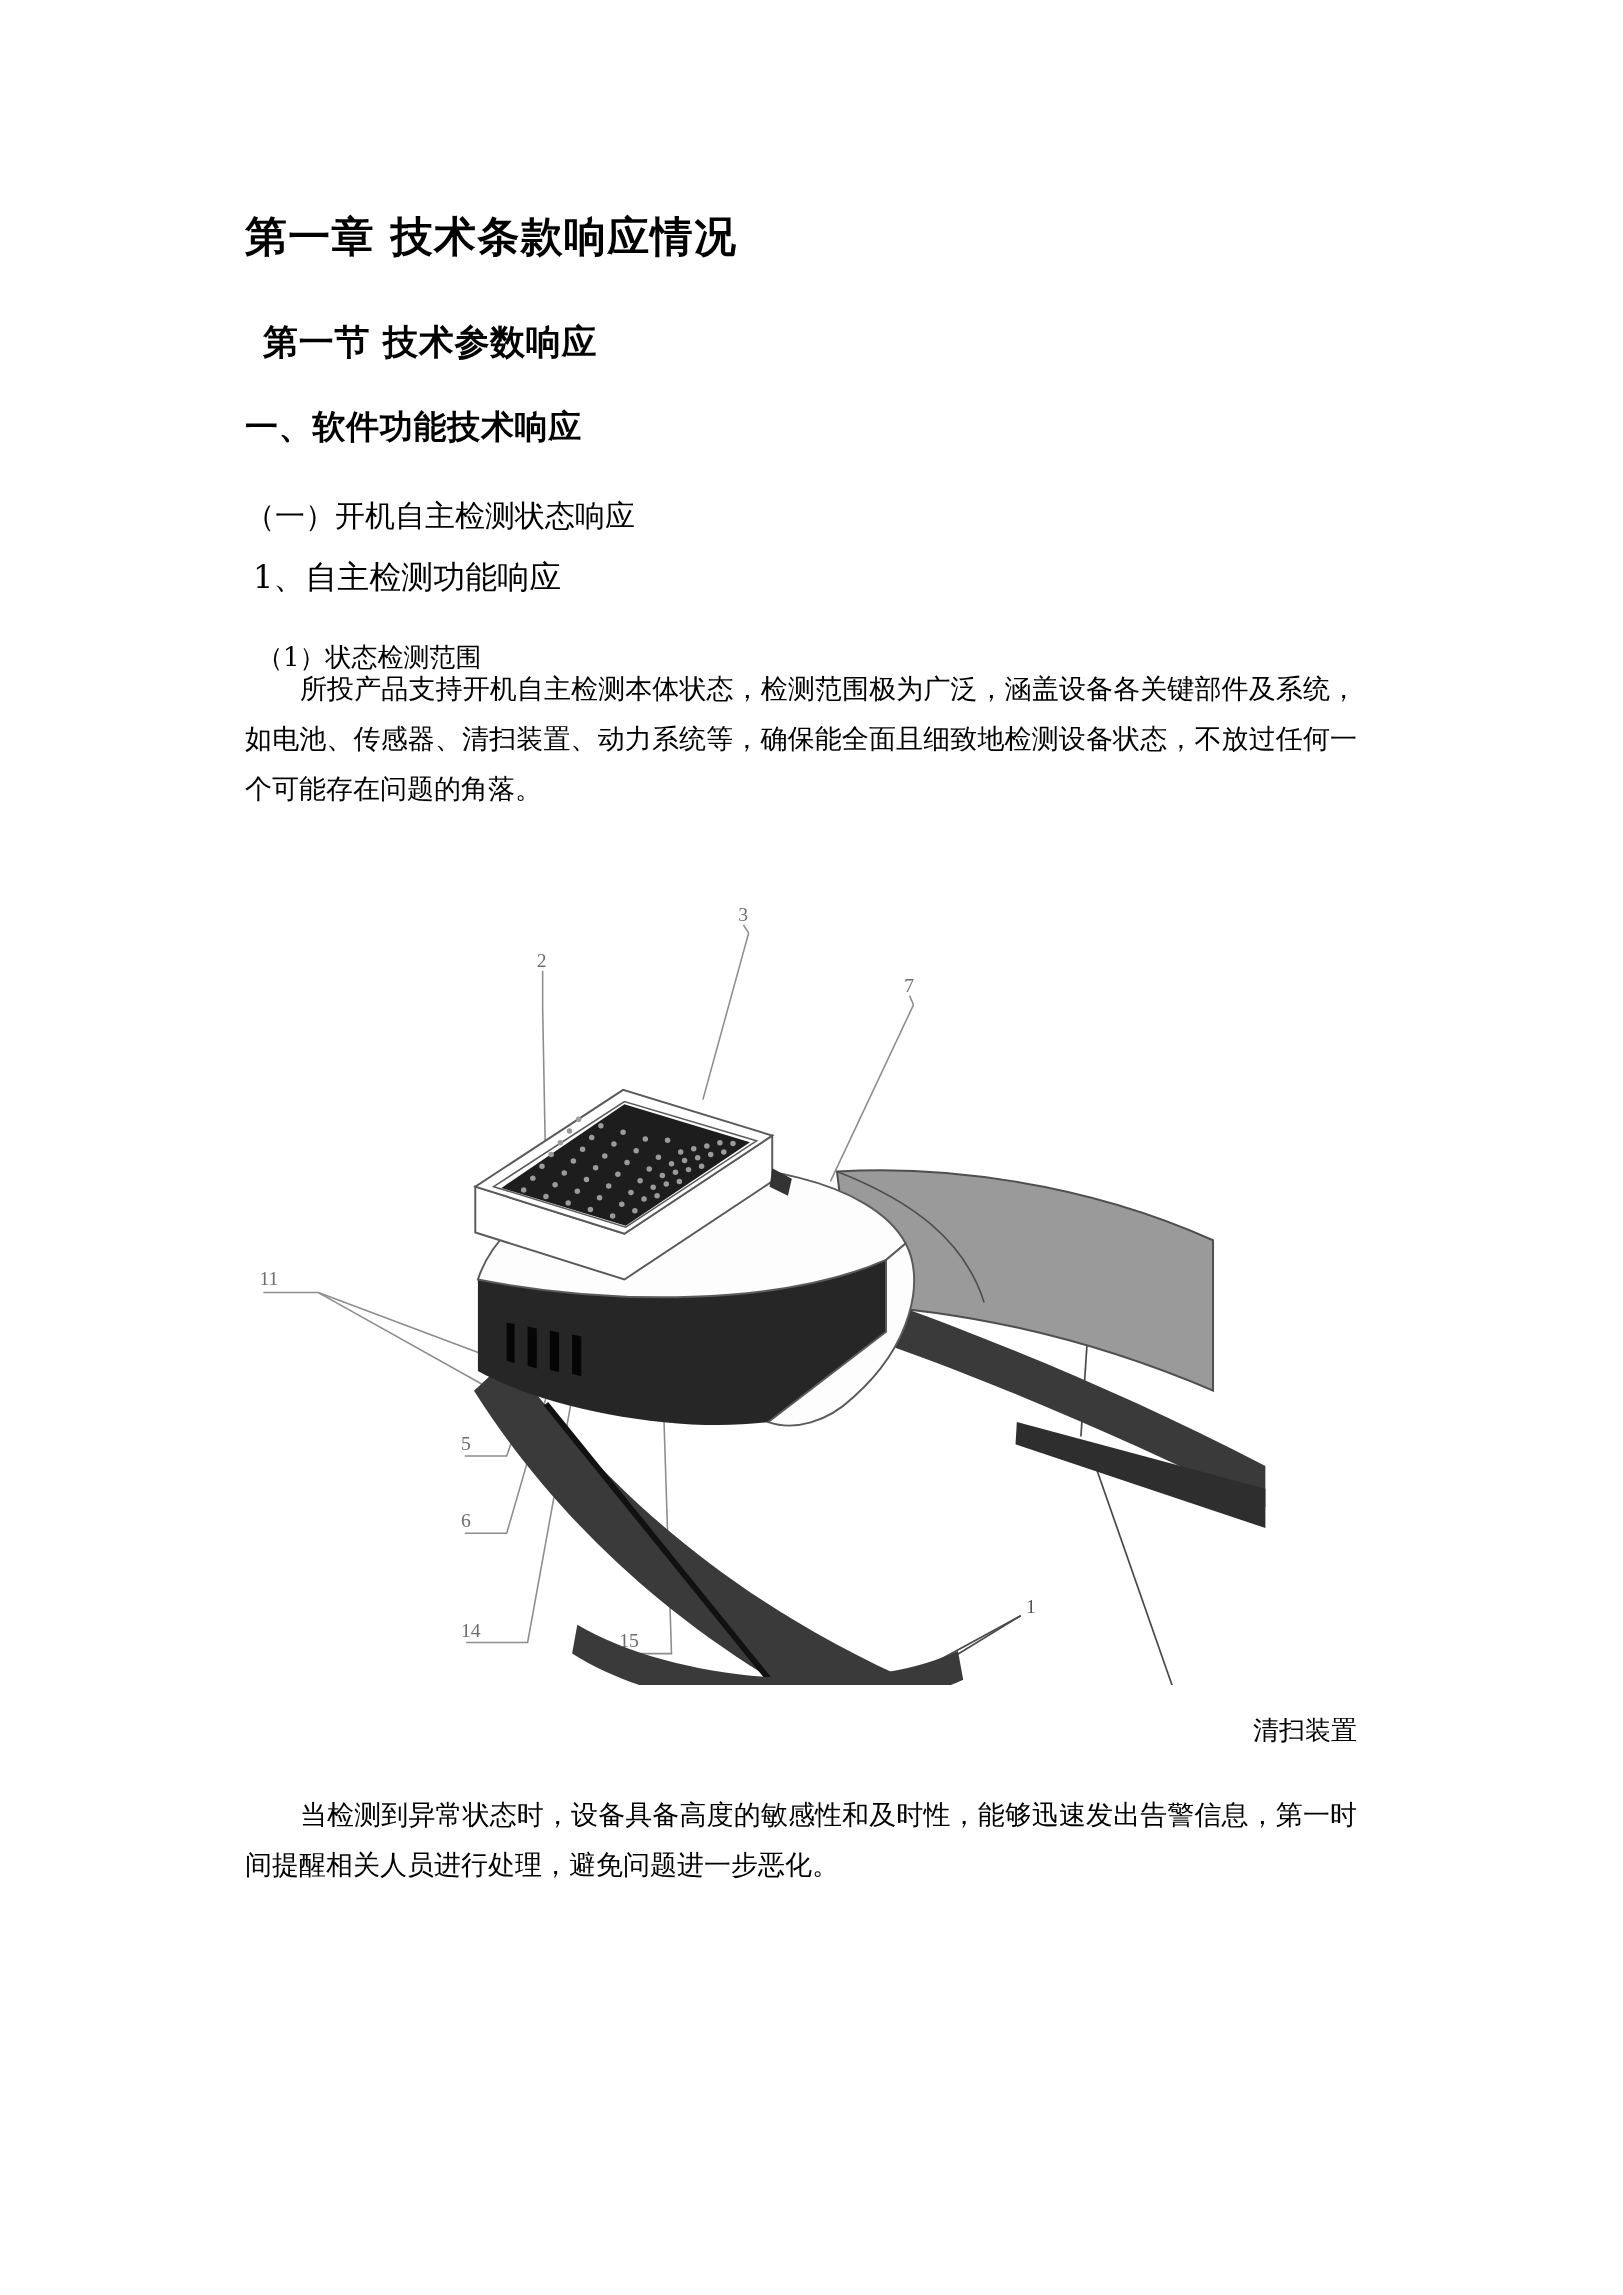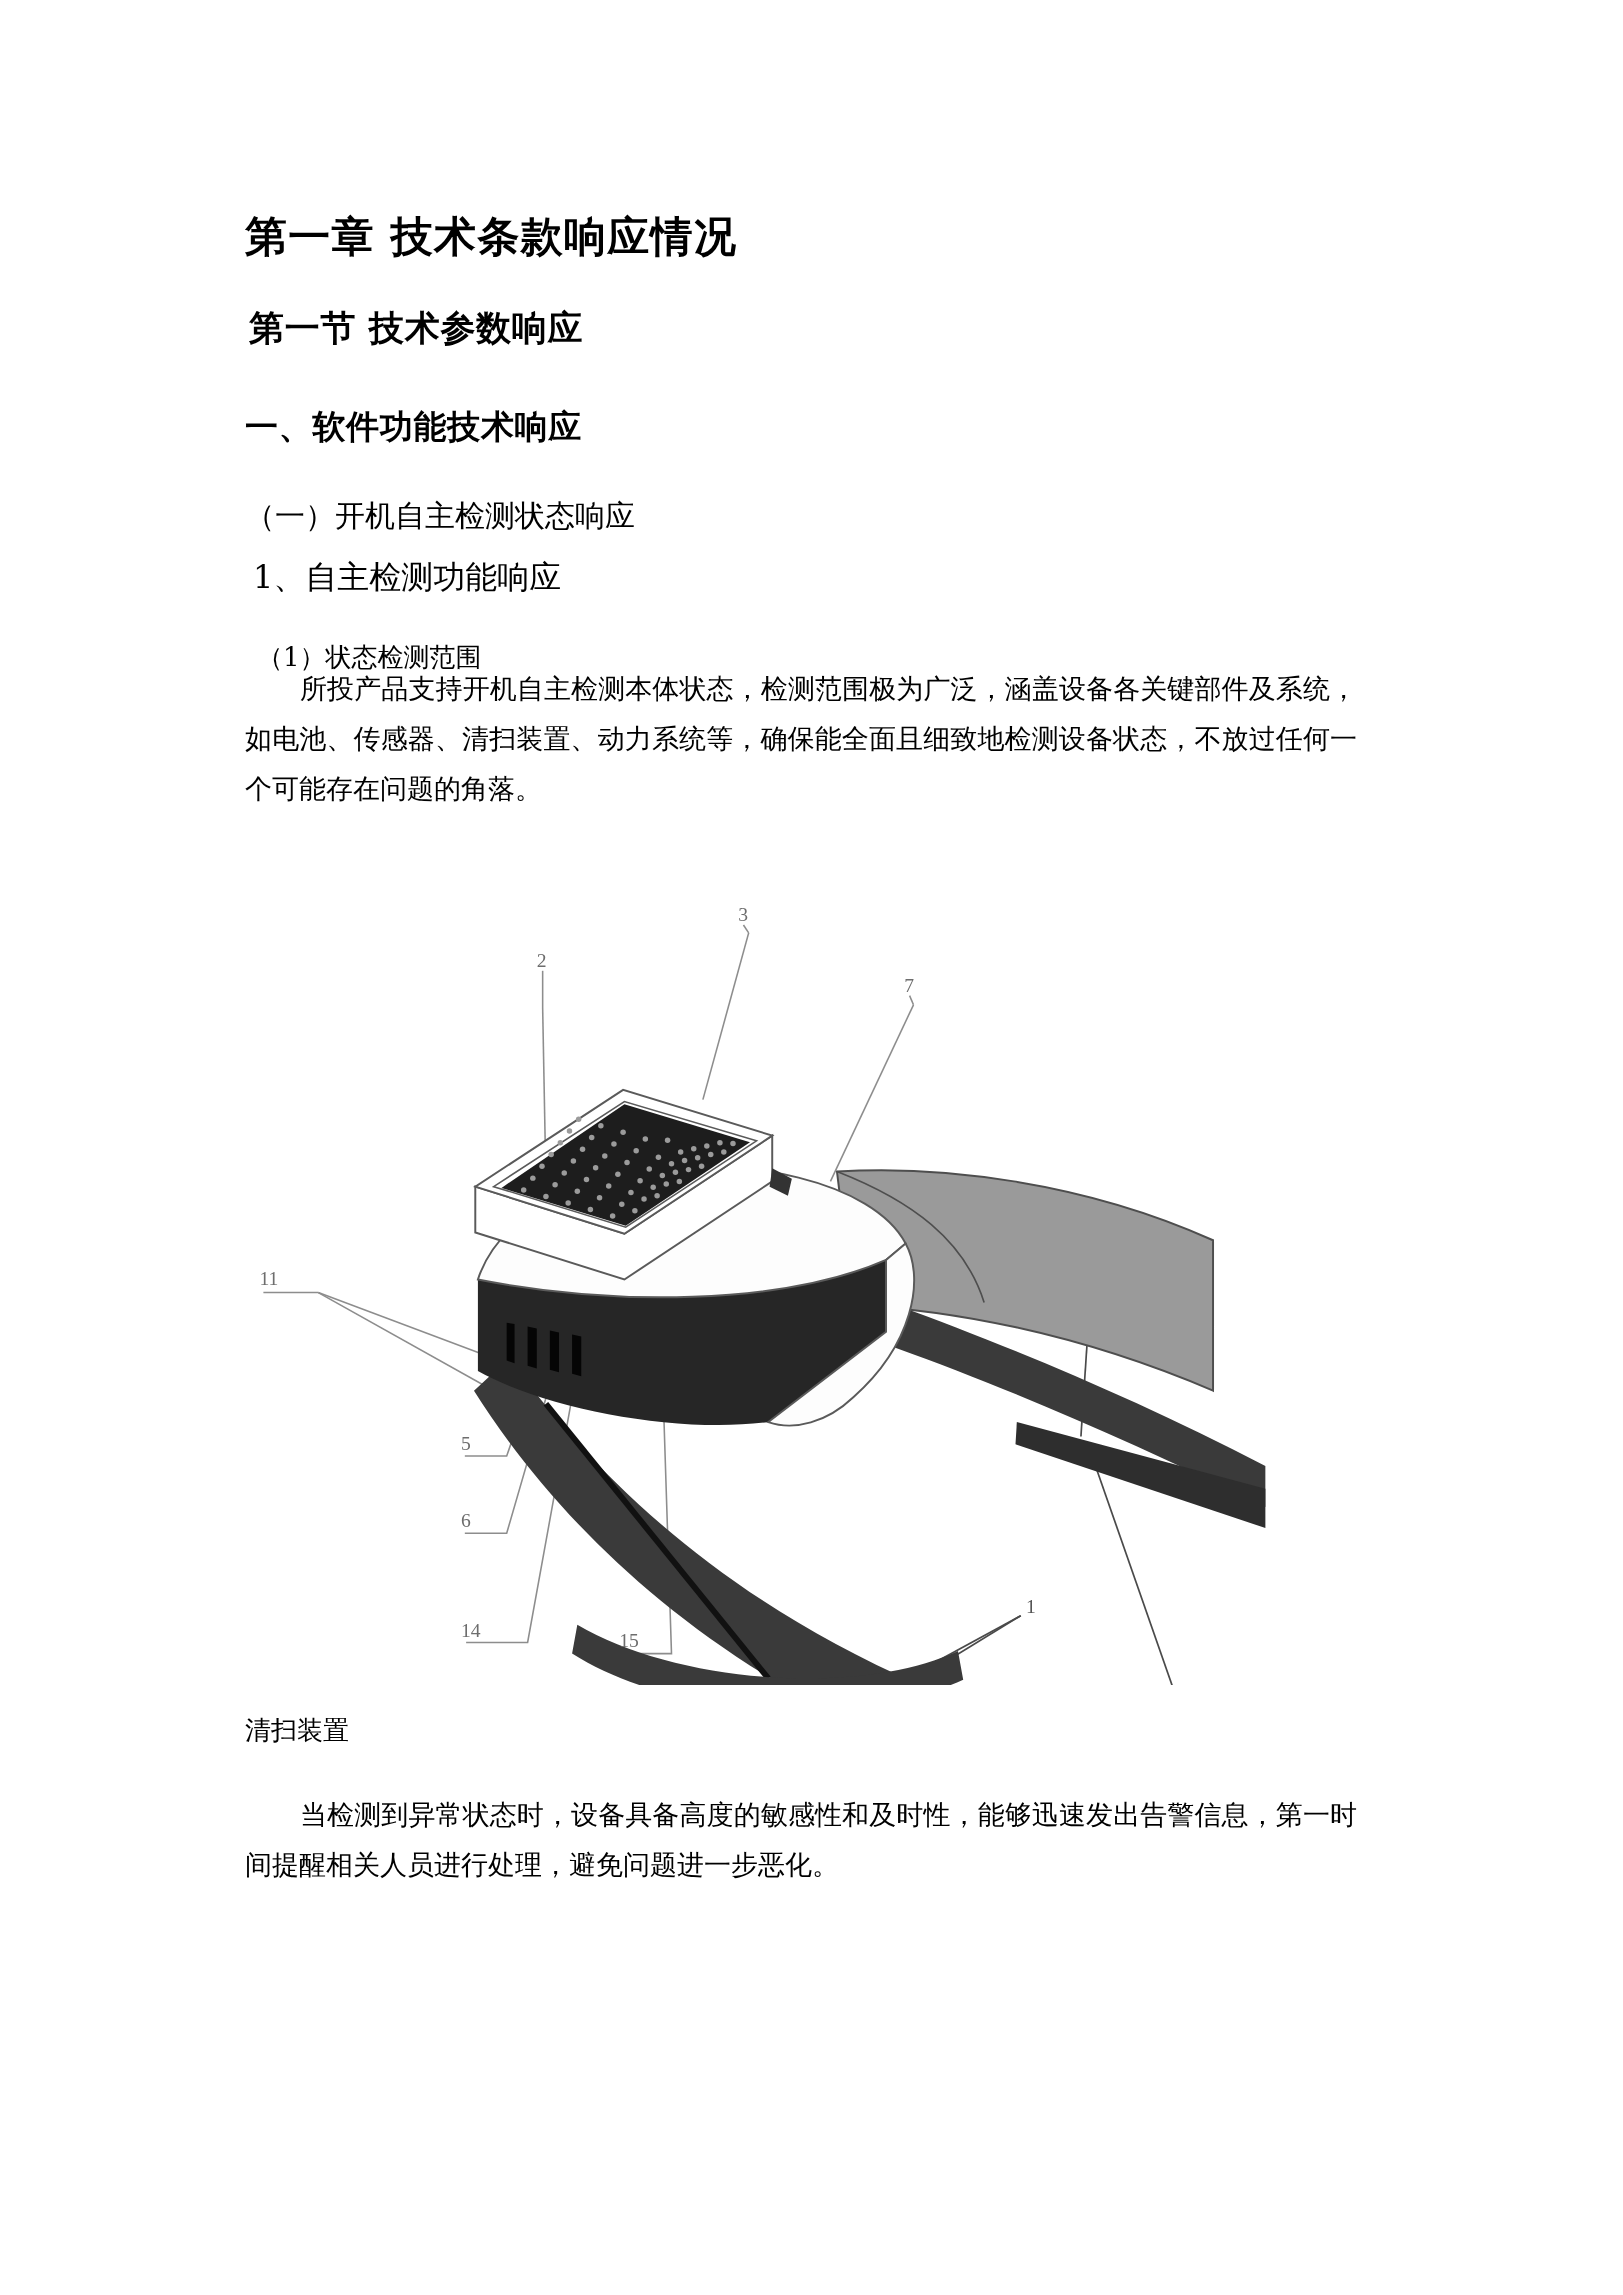--- a/index.html
+++ b/index.html
@@ -37,21 +37,21 @@
     line-height: 1.25;
     position: absolute;
     left: 0;
     top: 211px;
     white-space: nowrap;
   }
   .h-section {
     font-size: 35px;
     font-weight: bold;
     letter-spacing: 0.7px;
-    margin: 4px;
+    margin: 18px;
     position: absolute;
     left: 0;
     top: 301px;
     white-space: nowrap;
   }
   .h-sub {
     font-size: 33px;
     font-weight: bold;
     letter-spacing: 0.7px;
     margin: 0;
@@ -113,21 +113,21 @@
   .figure svg {
     display: block;
     width: 1112px;
     height: 811px;
   }
   .fig-caption {
     position: absolute;
     left: 0;
     top: 1714px;
     width: 1112px;
-    text-align: left;
+    text-align: right;
     font-size: 26px;
     line-height: 1.3;
   }
 
   .lbl {
     font-family: "Liberation Serif", "DejaVu Serif", serif;
     font-size: 30px;
     fill: #6d6d6d;
   }
   .lbl-dark {

